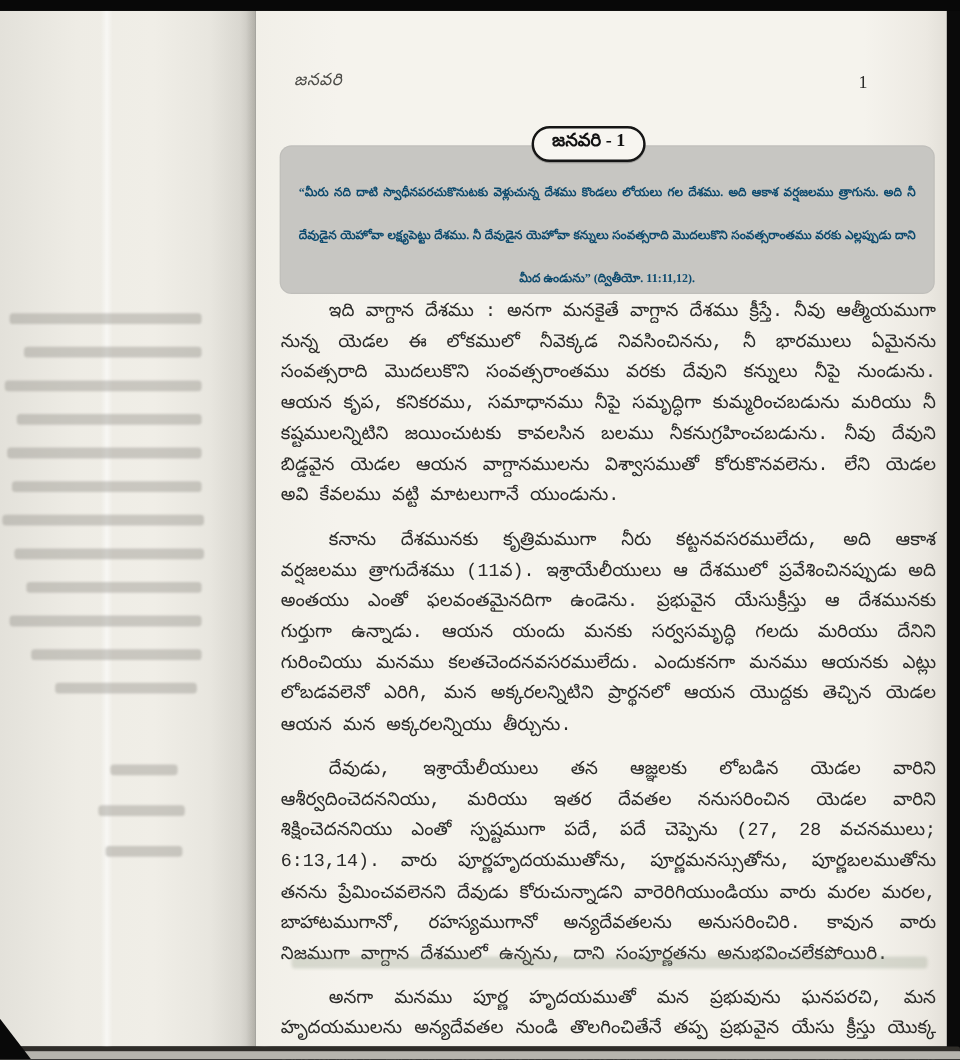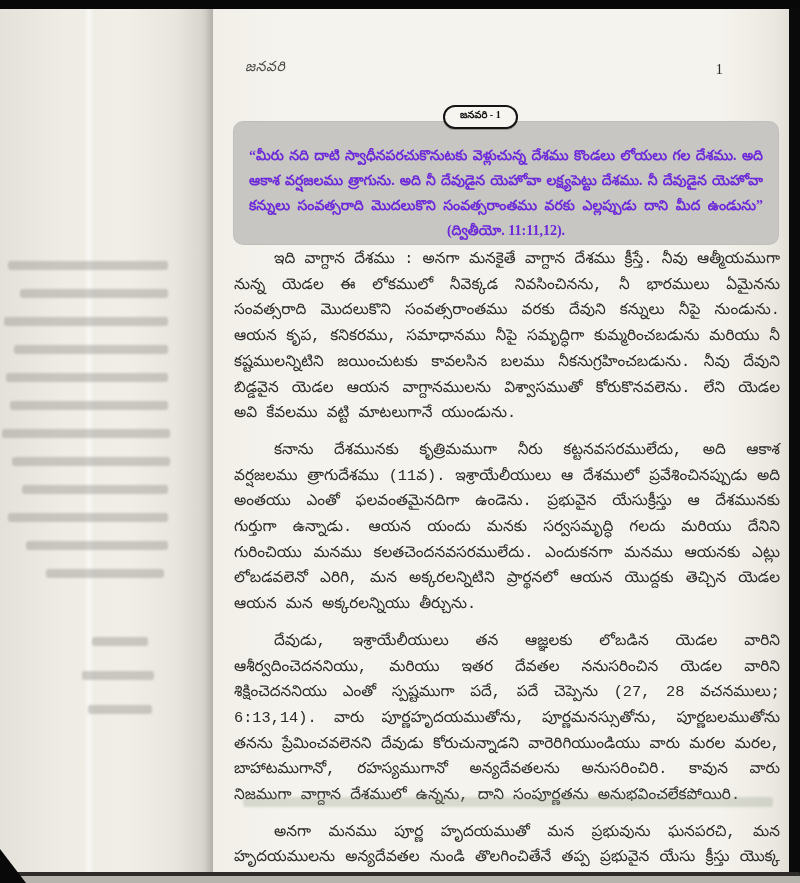--- a/index.html
+++ b/index.html
@@ -30,26 +30,26 @@
   .right-page{position:absolute;left:213px;top:9px;width:576px;height:863px;
        background:linear-gradient(90deg,#f1efe8 0%,#f5f3ed 12%,#f5f3ed 88%,#ece9e2 97%,#e2dfd8 100%);
        color:#262624;}
 
   .runhead-row{position:absolute;left:0;top:50px;width:100%;}
   .running-head{position:absolute;left:32px;top:0;font-style:italic;font-size:14px;color:#4b4b47;letter-spacing:.5px;}
   .page-number{position:absolute;right:66px;top:2px;font-size:15px;color:#2c2c2a;}
 
   .quote-block{position:absolute;left:20px;top:112px;width:546px;height:124px;
        background:#c7c6c2;border-radius:10px;box-shadow:0 0 0 1px rgba(0,0,0,.04) inset;}
-  .quote-inner{padding:22px 16px 8px 16px;font-size:14px;font-weight:bold;line-height:25px;
-       color:#6d28d9;text-align:justify;text-align-last:center;}
+  .quote-inner{padding:22px 16px 8px 16px;font-size:10px;font-weight:bold;line-height:36px;
+       color:#0c4a6e;text-align:justify;text-align-last:center;}
 
   .title-pill{position:absolute;left:50%;top:96px;transform:translateX(-58px);z-index:3;
        background:#f7f5f0;border:2px solid #151515;border-radius:16px;padding:2px 15px 4px 15px;
-       font-size:10px;font-weight:bold;color:#111;white-space:nowrap;box-shadow:0 1px 0 rgba(0,0,0,.25);}
+       font-size:15px;font-weight:bold;color:#111;white-space:nowrap;box-shadow:0 1px 0 rgba(0,0,0,.25);}
 
   .body-text{position:absolute;left:21px;top:238px;width:546px;font-size:15.3px;line-height:25.7px;
        color:#2a2a28;text-align:justify;}
   .body-text p{margin:0 0 11px 0;text-indent:40px;font-family:Liberation Mono, monospace;}
 
   .ghost-line{position:absolute;background:rgba(140,150,128,.28);border-radius:3px;filter:blur(1.2px);}
 </style>
 </head>
 <body>
 

